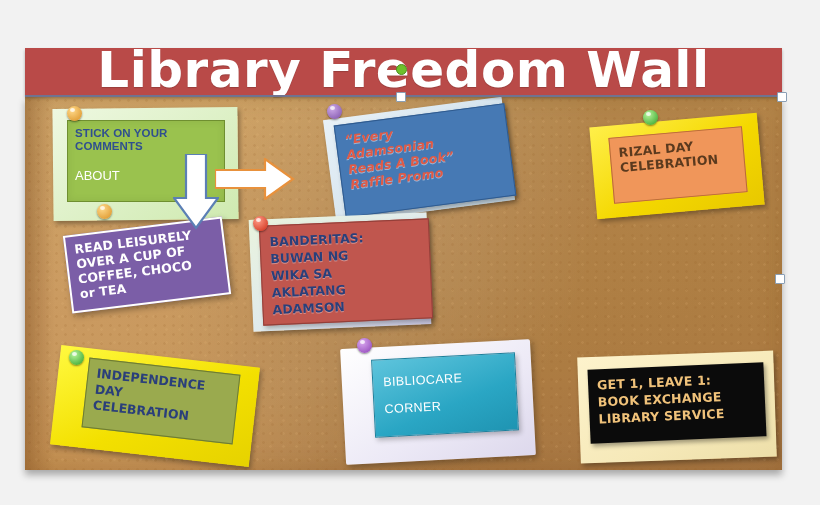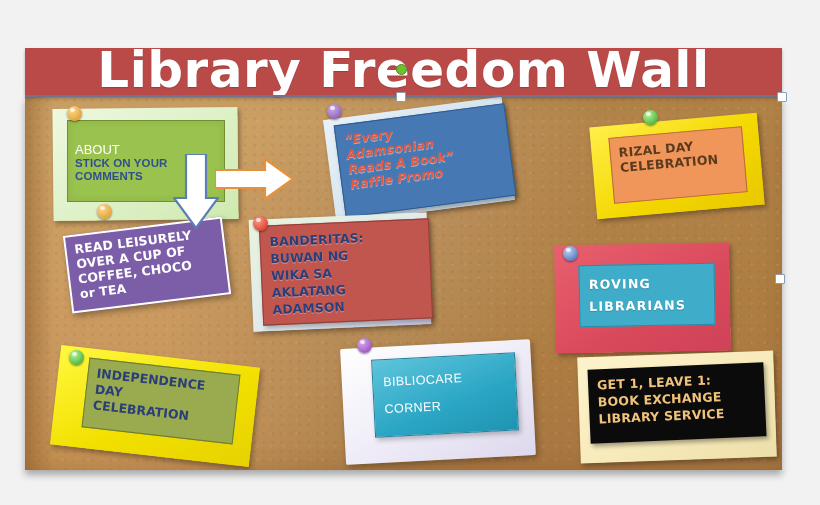--- a/index.html
+++ b/index.html
@@ -308,23 +308,23 @@
   <div class="rot-handle" style="left:396px;top:64px;"></div>
   <div class="handle" style="left:396px;top:92px;"></div>
   <div class="handle" style="left:777px;top:92px;"></div>
   <div class="handle" style="left:775px;top:274px;"></div>
 
   <div id="board">
 
     <div id="note-comments-wrap">
       <div class="backing" id="note-comments-backing"></div>
       <div class="note" id="note-comments">
-        <span class="note-text" id="note-comments-sub">ABOUT</span>
         <span class="note-text" id="note-comments-title">STICK ON YOUR
 COMMENTS</span>
+        <span class="note-text" id="note-comments-sub">ABOUT</span>
       </div>
       <div class="pin" id="pin-comments"></div>
     </div>
 
     <svg id="arrow-down" viewBox="0 0 46 76">
       <polygon points="13,0 33,0 33,44 45,44 23,74 1,44 13,44" fill="#ffffff" stroke="#5b7fb5" stroke-width="2.2"></polygon>
     </svg>
     <svg id="arrow-right" viewBox="0 0 80 42">
       <polygon points="0,12 50,12 50,1 78,21 50,41 50,30 0,30" fill="#ffffff" stroke="#e8913c" stroke-width="2.2"></polygon>
     </svg>
@@ -364,28 +364,20 @@
       <div class="note" id="note-band">
         <span class="note-text" id="note-band-text">BANDERITAS:
 BUWAN NG
 WIKA SA
 AKLATANG
 ADAMSON</span>
       </div>
       <div class="pin" id="pin-band"></div>
     </div>
 
-    <div id="note-roving-wrap">
-      <div class="backing" id="note-roving-backing"></div>
-      <div class="note" id="note-roving">
-        <span class="note-text" id="note-roving-text">ROVING
-LIBRARIANS</span>
-      </div>
-      <div class="pin" id="pin-roving"></div>
-    </div>
 
     <div id="note-indep-wrap">
       <div class="backing" id="note-indep-backing"></div>
       <div class="note" id="note-indep">
         <span class="note-text" id="note-indep-text">INDEPENDENCE
 DAY
 CELEBRATION</span>
       </div>
       <div class="pin" id="pin-indep"></div>
     </div>

